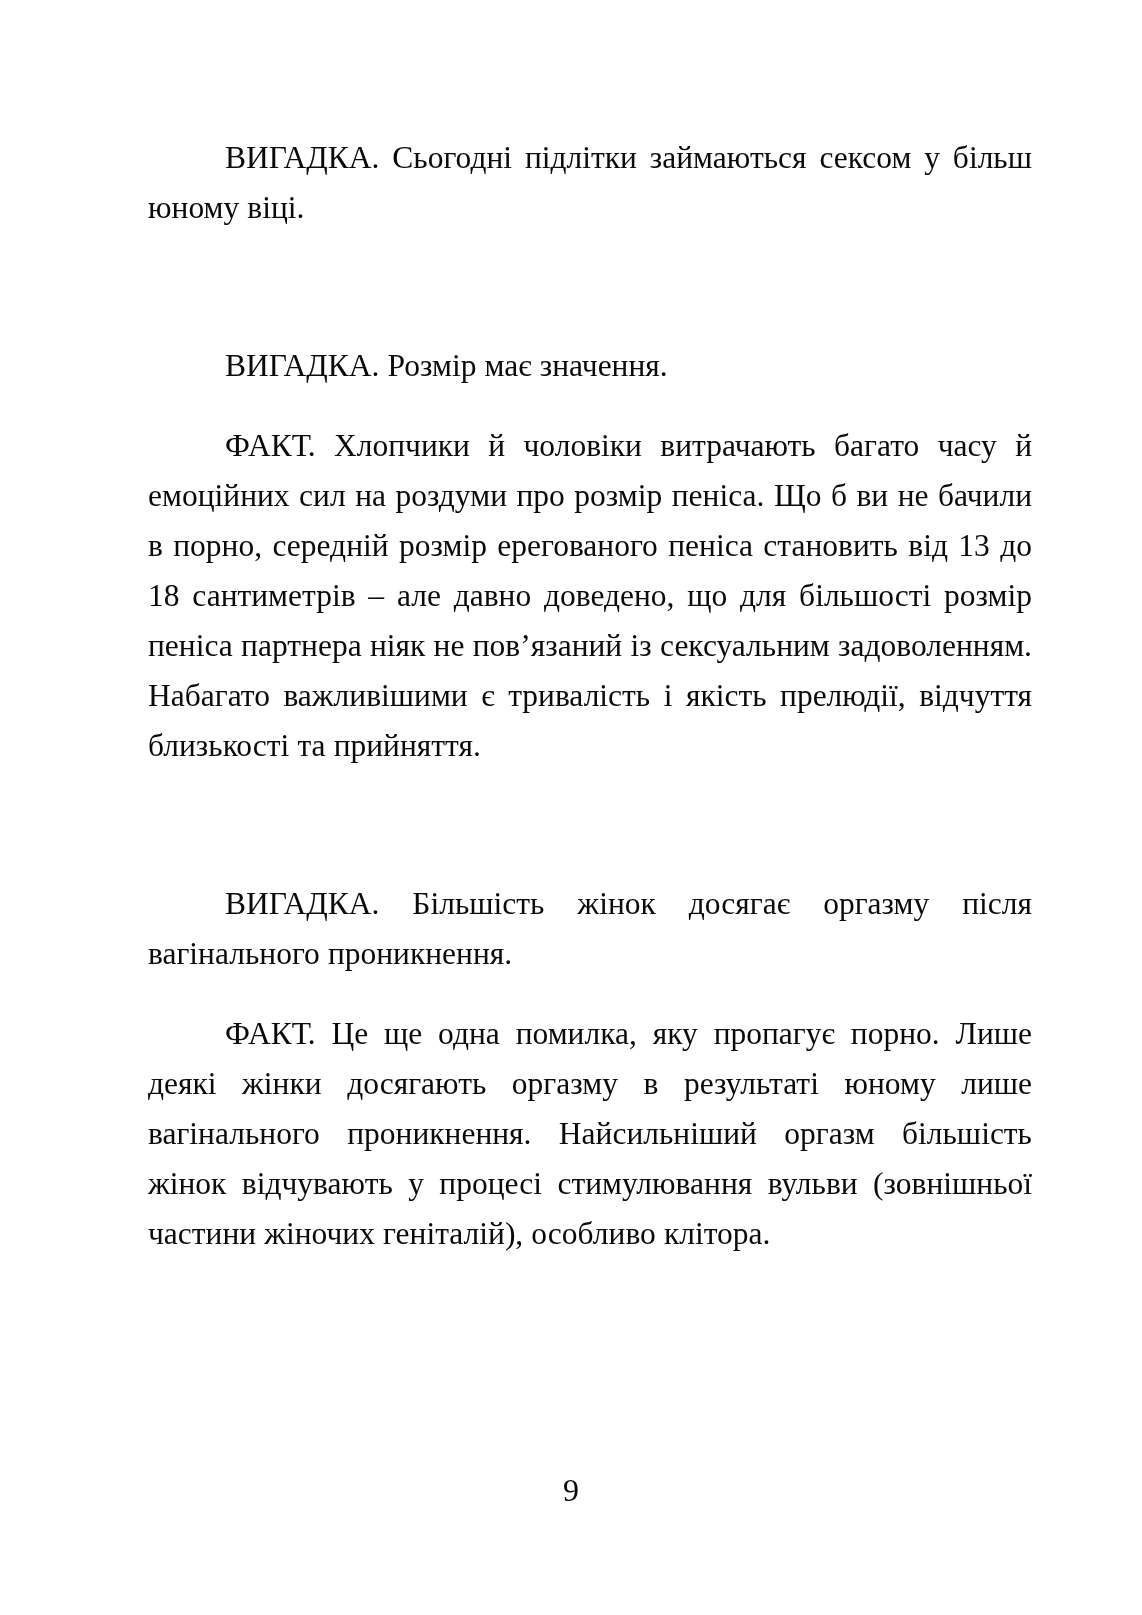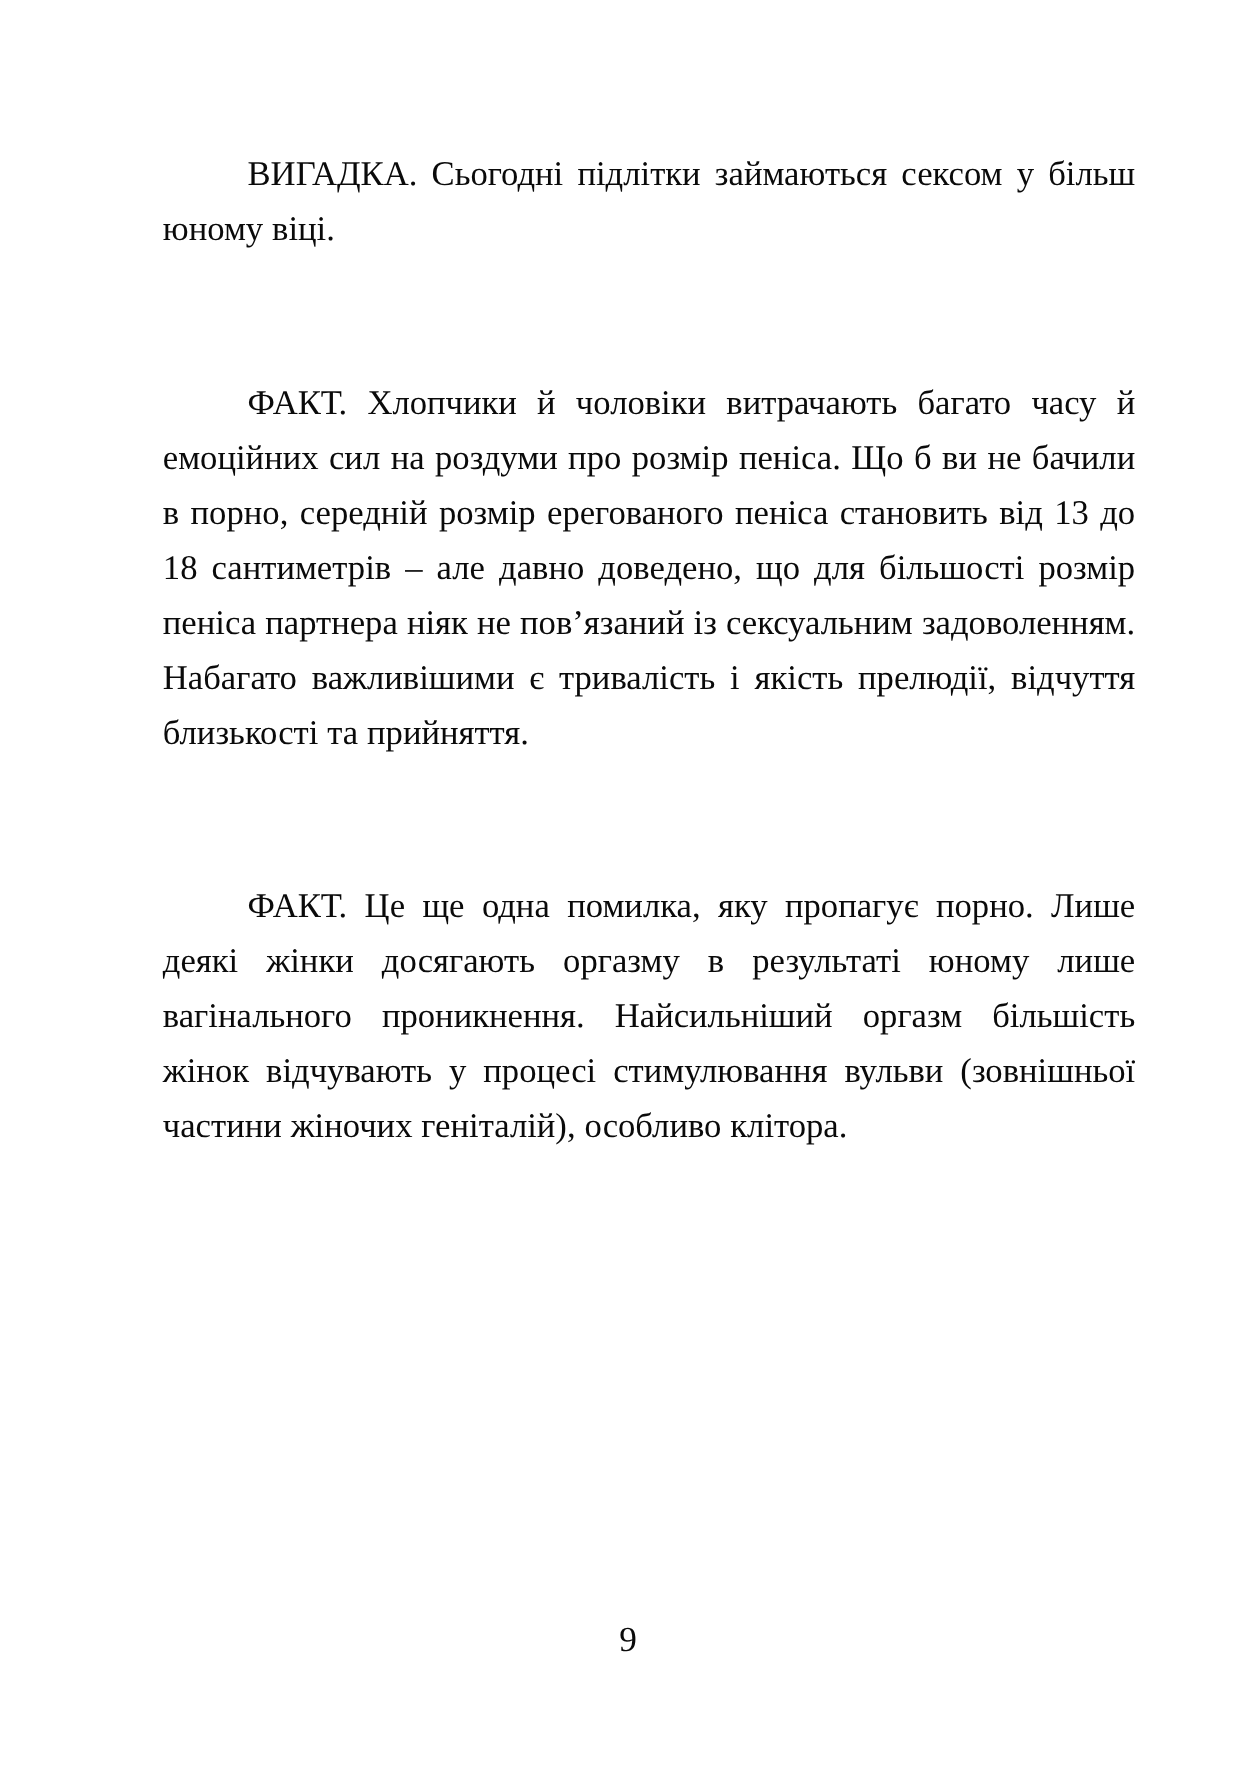--- a/index.html
+++ b/index.html
@@ -63,24 +63,26 @@
 
 <div class="page">
 
   <div class="text-block">
 
     <div class="section">
       <p class="para last-line-left">ВИГАДКА. Сьогодні підлітки займаються сексом у більш юному віці.</p>
     </div>
 
     <div class="section">
+      <p class="para last-line-left">ВИГАДКА. Розмір має значення.</p>
       <p class="para last-line-left">ФАКТ. Хлопчики й чоловіки витрачають багато часу й емоційних сил на роздуми про розмір пеніса. Що б ви не бачили в порно, середній розмір ерегованого пеніса становить від 13 до 18 сантиметрів – але давно доведено, що для більшості розмір пеніса партнера ніяк не пов’язаний із сексуальним задоволенням. Набагато важливішими є тривалість і якість прелюдії, відчуття близькості та прийняття.</p>
     </div>
 
     <div class="section">
+      <p class="para last-line-left">ВИГАДКА. Більшість жінок досягає оргазму після вагінального проникнення.</p>
       <p class="para last-line-left">ФАКТ. Це ще одна помилка, яку пропагує порно. Лише деякі жінки досягають оргазму в результаті юному лише вагінального проникнення. Найсильніший оргазм більшість жінок відчувають у процесі стимулювання вульви (зовнішньої частини жіночих геніталій), особливо клітора.</p>
     </div>
 
   </div>
 
   <div class="page-number">9</div>
 
 </div>
 
 </body></html>

